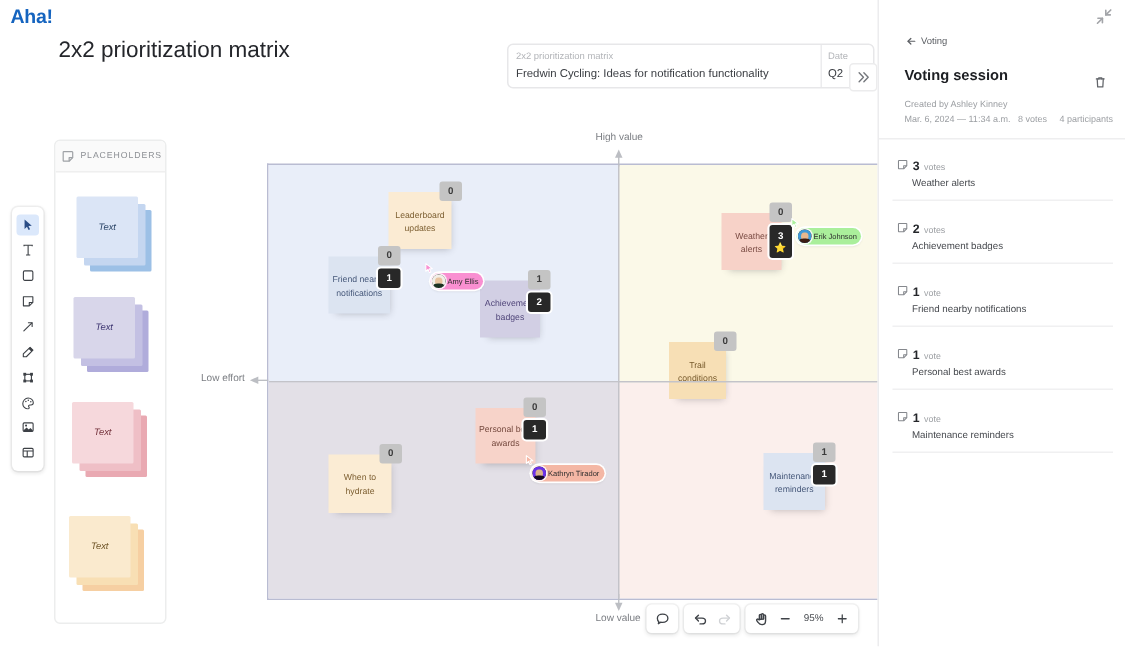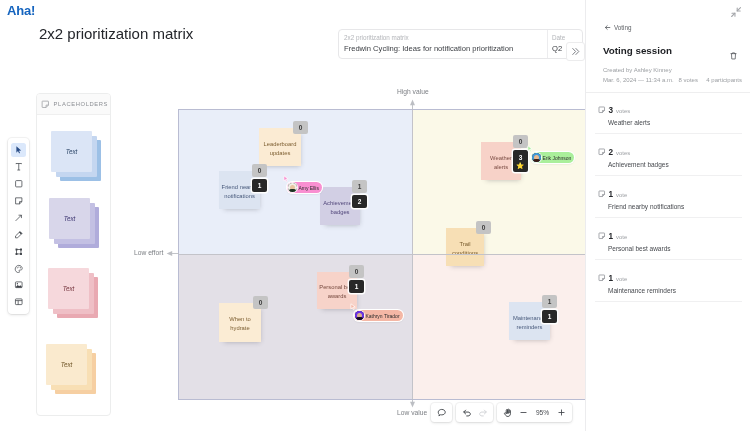--- a/index.html
+++ b/index.html
@@ -140,21 +140,21 @@
       <path d="M14.0 2.2 L9.6 6.6"></path>
         <path d="M9.6 2.6 L9.6 6.6 L13.6 6.6"></path>
       <path d="M2.2 14.0 L6.6 9.6"></path>
         <path d="M6.6 13.6 L6.6 9.6 L2.6 9.6"></path>
     </svg>
   </div>
 
   <div class="crumbcard">
     <div class="crumb-main">
       <div class="crumb-sub">2x2 prioritization matrix</div>
-      <div class="crumb-title">Fredwin Cycling: Ideas for notification prioritization</div>
+      <div class="crumb-title">Fredwin Cycling: Ideas for notification functionality</div>
     </div>
     <div class="crumb-date">
       <div class="d1">Date</div>
       <div class="d2">Q2</div>
     </div>
   </div>
   <div class="expand-btn">
     <svg viewBox="0 0 16 16" width="11" height="11" fill="none" stroke="#74777c" stroke-width="1.35" stroke-linecap="round" stroke-linejoin="round">
       <path d="M4 3.6 L8.2 8 L4 12.4"></path>
         <path d="M8.6 3.6 L12.8 8 L8.6 12.4"></path>

